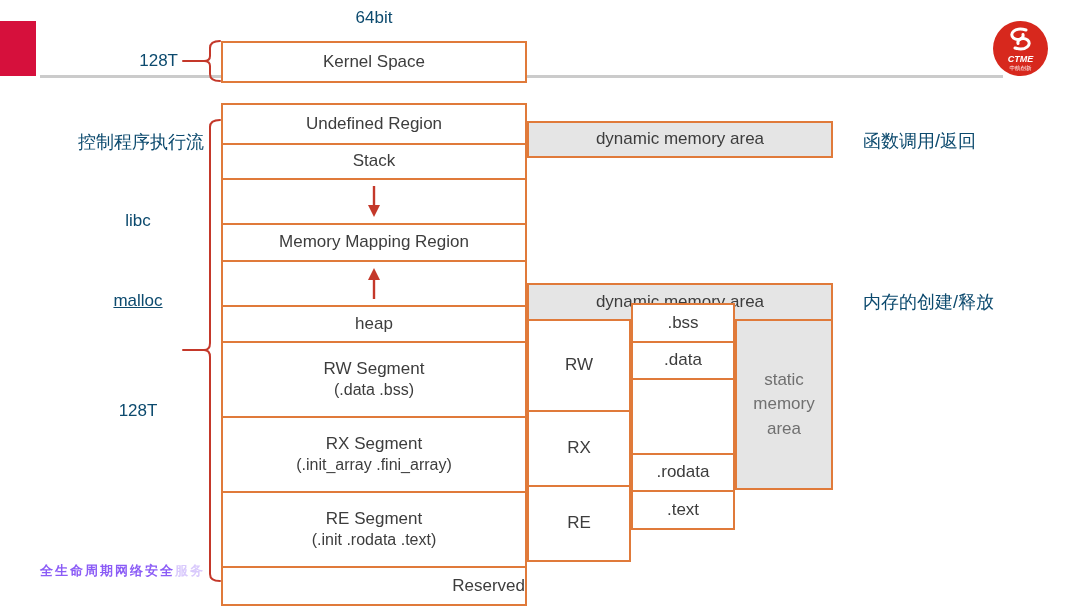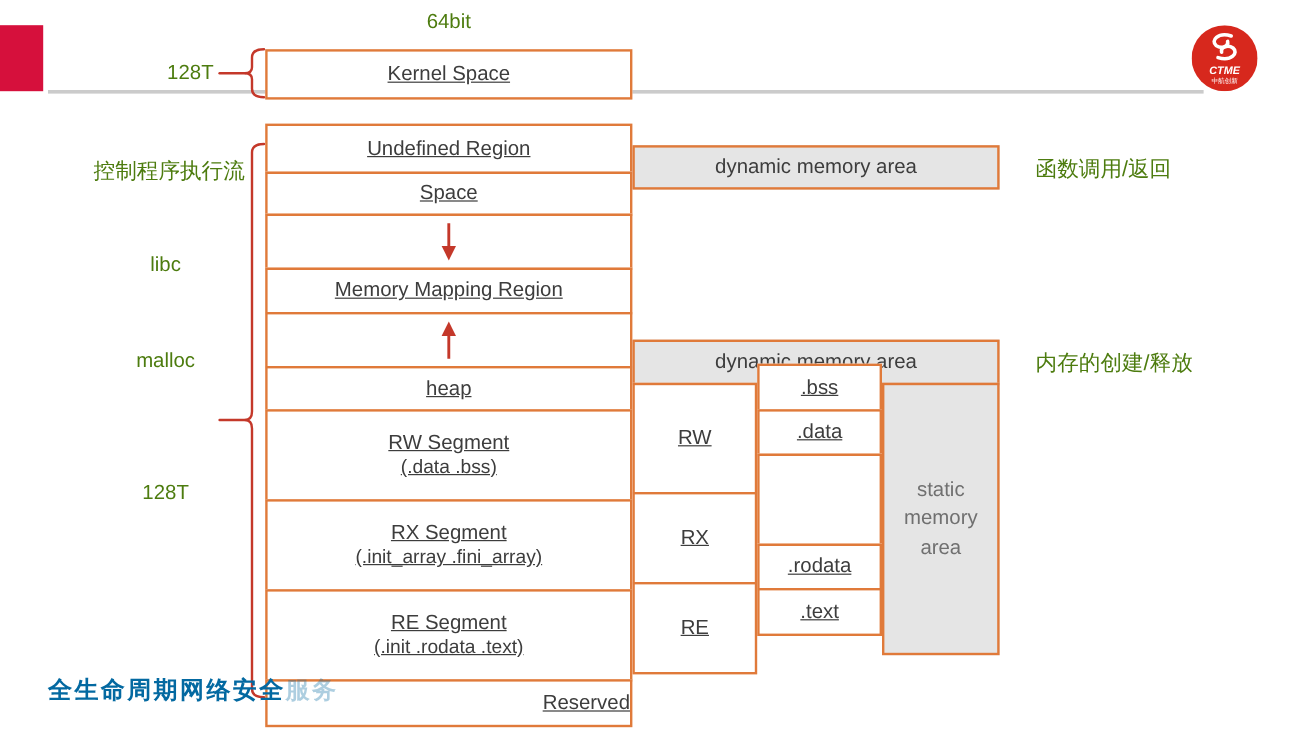--- a/index.html
+++ b/index.html
@@ -11,39 +11,39 @@
   }
   .abs{position:absolute;}
   
   .red-block{left:0;top:21px;width:36px;height:55px;background:#d6103c;}
   .gray-line{left:40px;top:75px;width:963px;height:3px;background:#cbcbcb;}
   
   .col{position:absolute;}
   .cell{
     box-sizing:border-box; border:2px solid #e07a3a; background:#fff;
     display:flex; flex-direction:column; align-items:center; justify-content:center;
-    text-align:center; font-size:17px; line-height:1.22; margin-top:-2px;text-decoration:underline;
+    text-align:center; font-size:17px; line-height:1.22; margin-top:-2px;
   }
   .col .cell:first-child{margin-top:0;}
   .box{
     position:absolute; box-sizing:border-box; border:2px solid #e07a3a; background:#e5e5e5;
     display:flex; flex-direction:column; align-items:center; justify-content:center;
     text-align:center; font-size:17px; line-height:1.22;
   }
   .sublabel{font-size:16px;}
   .static-box{color:#707070; font-size:17px; line-height:1.45; padding:0 10px;}
   
-  .lbl{position:absolute; font-size:17px; color:#4d7c0f; white-space:nowrap;}
+  .lbl{position:absolute; font-size:17px; color:#0c4a6e; white-space:nowrap;}
   .lbl.cn{font-size:18px;}
   .right-align{text-align:right;}
   .center-align{text-align:center;}
   .top64{left:221px; top:8px; width:306px; text-align:center;}
   .footer{
-    position:absolute; left:40px; top:562px; font-size:20px; font-weight:bold;
-    color:#0369a1; white-space:nowrap; z-index:6; letter-spacing:2px;
+    position:absolute; left:40px; top:562px; font-size:13px; font-weight:bold;
+    color:#8b5cf6; white-space:nowrap; z-index:6; letter-spacing:2px;
   }
   .footer .faded{opacity:.32;}
   svg{display:block;}
   .logo{left:993px; top:21px; width:55px; height:55px;}
   .logo text{font-family:"Liberation Sans", sans-serif;}
   .brace{z-index:5;}
   .arrow-svg{margin:0 auto;}
 </style>
 </head>
 <body>
@@ -61,41 +61,41 @@
       <text x="27.5" y="40.5" text-anchor="middle" font-size="9" font-weight="bold" font-style="italic" fill="#ffffff">CTME</text>
       <text x="27.5" y="48.5" text-anchor="middle" font-size="5.5" fill="#ffffff">中航创新</text>
     </svg>
   </div>
 
   <div class="lbl top64">64bit</div>
 
   <div class="lbl right-align" style="left:118px;top:51px;width:60px;">128T</div>
   <div class="lbl cn right-align" style="left:40px;top:130px;width:164px;">控制程序执行流</div>
   <div class="lbl center-align" style="left:98px;top:211px;width:80px;">libc</div>
-  <div class="lbl center-align" style="left:98px;top:291px;width:80px;">malloc</div>
+  <div class="lbl center-align" style="left:98px;top:291px;width:80px;text-decoration:underline;">malloc</div>
   <div class="lbl center-align" style="left:98px;top:401px;width:80px;">128T</div>
 
   <svg class="abs brace" style="left:180px;top:35px;" width="45" height="60" viewBox="0 0 45 60">
     <path d="M40,6 Q30,6 30,13 L30,21 Q30,26 24,26 Q30,26 30,31 L30,39 Q30,46 40,46" stroke="#c4382a" stroke-width="2" fill="none" stroke-linecap="round"></path>
     <path d="M3,26 L24,26" stroke="#c4382a" stroke-width="2" fill="none" stroke-linecap="round"></path>
   </svg>
   <svg class="abs brace" style="left:180px;top:115px;" width="45" height="475" viewBox="0 0 45 475">
     <path d="M40,5 Q30,5 30,12 L30,228 Q30,235 24,235 Q30,235 30,242 L30,459 Q30,466 40,466" stroke="#c4382a" stroke-width="2" fill="none" stroke-linecap="round"></path>
     <path d="M3,235 L24,235" stroke="#c4382a" stroke-width="2" fill="none" stroke-linecap="round"></path>
   </svg>
 
   <div class="col" style="left:221px;top:41px;width:306px;">
     <div class="cell" style="height:42px;">
       <span>Kernel Space</span>
     </div>
     <div class="cell" style="height:42px;margin-top:20px;">
       <span>Undefined Region</span>
     </div>
     <div class="cell" style="height:37px;">
-      <span>Space</span>
+      <span>Stack</span>
     </div>
     <div class="cell" style="height:47px;">
       <svg class="arrow-svg" width="26" height="37" viewBox="0 0 26 37">
         <line x1="13" y1="3" x2="13" y2="23" stroke="#c4382a" stroke-width="2.4"></line>
         <polygon points="7,22 19,22 13,34" fill="#c4382a"></polygon>
       </svg>
     </div>
     <div class="cell" style="height:39px;">
       <span>Memory Mapping Region</span>
     </div>
@@ -153,21 +153,21 @@
     </div>
     <div class="cell" style="height:77px;"></div>
     <div class="cell" style="height:39px;">
       <span>.rodata</span>
     </div>
     <div class="cell" style="height:40px;">
       <span>.text</span>
     </div>
   </div>
 
-  <div class="box static-box" style="left:735px;top:319px;width:98px;height:227px;">
+  <div class="box static-box" style="left:735px;top:319px;width:98px;height:171px;">
     <span>static memory area</span>
   </div>
 
   <div class="lbl cn" style="left:863px;top:129px;">函数调用/返回</div>
   <div class="lbl cn" style="left:863px;top:290px;">内存的创建/释放</div>
 
   <div class="footer">
     <span>全生命周期网络安全</span><span class="faded">服务</span>
   </div>
 

